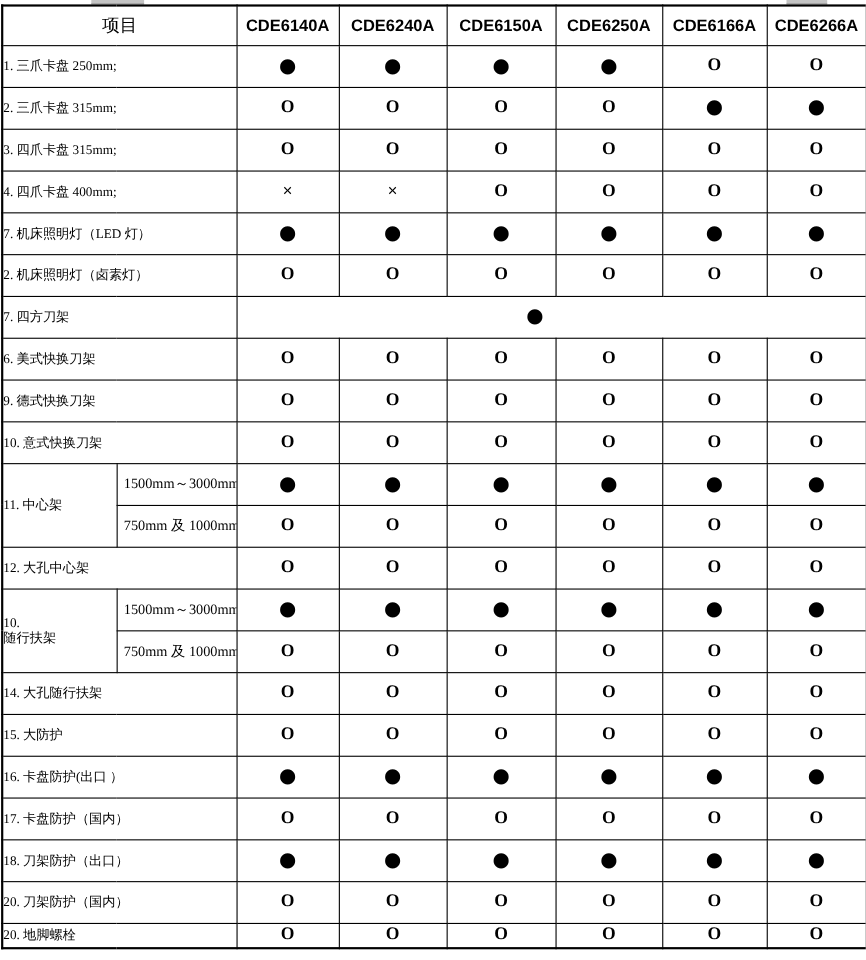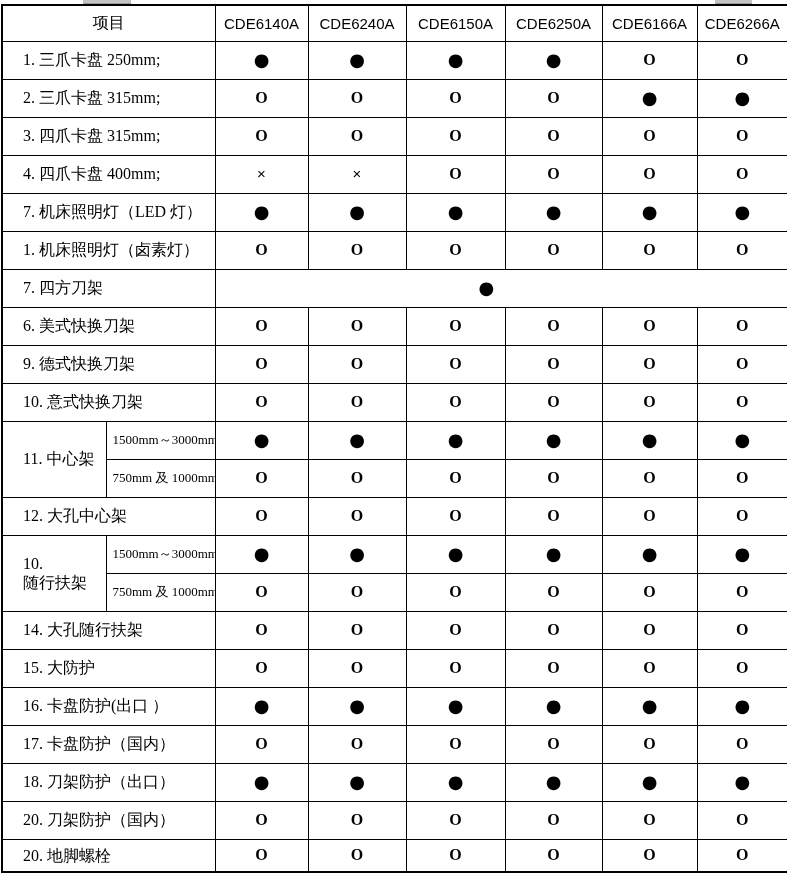--- a/index.html
+++ b/index.html
@@ -14,29 +14,29 @@
   table.options{
     position:absolute;left:1px;top:4px;width:786px;
     border-collapse:collapse;table-layout:fixed;
     border:2px solid #000;
   }
   .options th,.options td{
     border:1px solid #000;padding:0;overflow:hidden;vertical-align:middle;
   }
   .options thead tr{height:36px;}
   .options tbody tr{height:38px;}
-  .options tbody tr.last{height:33px;}
+  .options tbody tr.last{height:23px;}
 
   th.item-head{font-weight:normal;font-size:16px;text-align:center;}
   th.model-head{
     font-family:"Liberation Sans","DejaVu Sans",sans-serif;
-    font-weight:normal;font-size:15px;text-align:center;letter-spacing:0px;
+    font-weight:bold;font-size:15px;text-align:center;letter-spacing:0px;
   }
   td.label{
-    font-size:16px;text-align:left;padding-left:20px;padding-right:2px;
+    font-size:12px;text-align:left;padding-left:0;padding-right:2px;
     white-space:pre-line;line-height:1.2;
   }
   td.range{
     font-size:13px;text-align:left;padding-left:6px;white-space:nowrap;
   }
   td.sym{text-align:center;}
   td.sym.merged{padding-right:30px;}
   .glyph-dot{font-family:"DejaVu Sans",sans-serif;font-size:18px;line-height:1;}
   .glyph-opt{font-family:"Liberation Serif","DejaVu Serif",serif;font-weight:bold;font-size:16px;line-height:1;}
   .glyph-cross{font-family:"Liberation Sans","DejaVu Sans",sans-serif;font-size:15px;line-height:1;}
@@ -109,21 +109,21 @@
       <tr>
         <td class="label" colspan="2">7. 机床照明灯（LED 灯）</td>
         <td class="sym"><span class="glyph-dot">●</span></td>
         <td class="sym"><span class="glyph-dot">●</span></td>
         <td class="sym"><span class="glyph-dot">●</span></td>
         <td class="sym"><span class="glyph-dot">●</span></td>
         <td class="sym"><span class="glyph-dot">●</span></td>
         <td class="sym"><span class="glyph-dot">●</span></td>
       </tr>
       <tr>
-        <td class="label" colspan="2">1. 机床照明灯（卤素灯）</td>
+        <td class="label" colspan="2">2. 机床照明灯（卤素灯）</td>
         <td class="sym"><span class="glyph-opt">O</span></td>
         <td class="sym"><span class="glyph-opt">O</span></td>
         <td class="sym"><span class="glyph-opt">O</span></td>
         <td class="sym"><span class="glyph-opt">O</span></td>
         <td class="sym"><span class="glyph-opt">O</span></td>
         <td class="sym"><span class="glyph-opt">O</span></td>
       </tr>
       <tr>
         <td class="label" colspan="2">7. 四方刀架</td>
         <td class="sym merged" colspan="6"><span class="glyph-dot">●</span></td>

